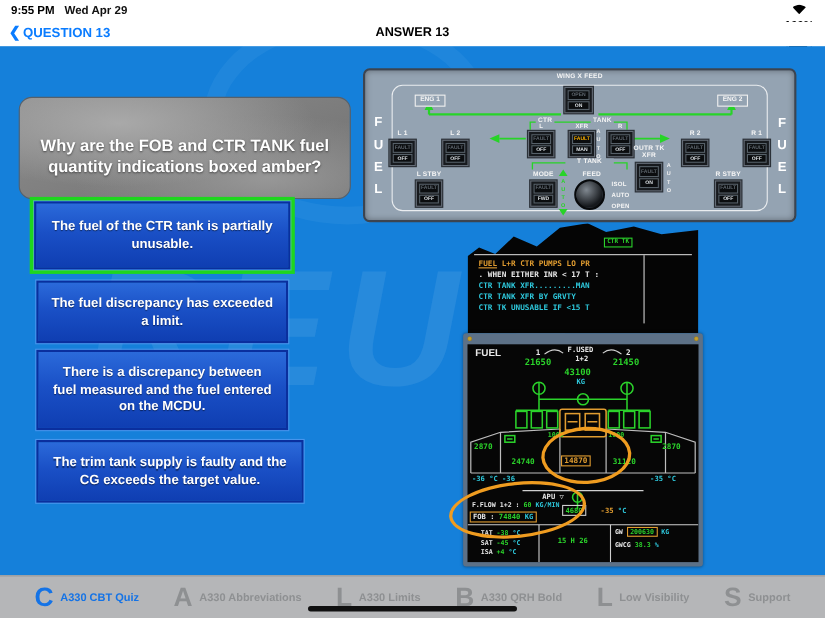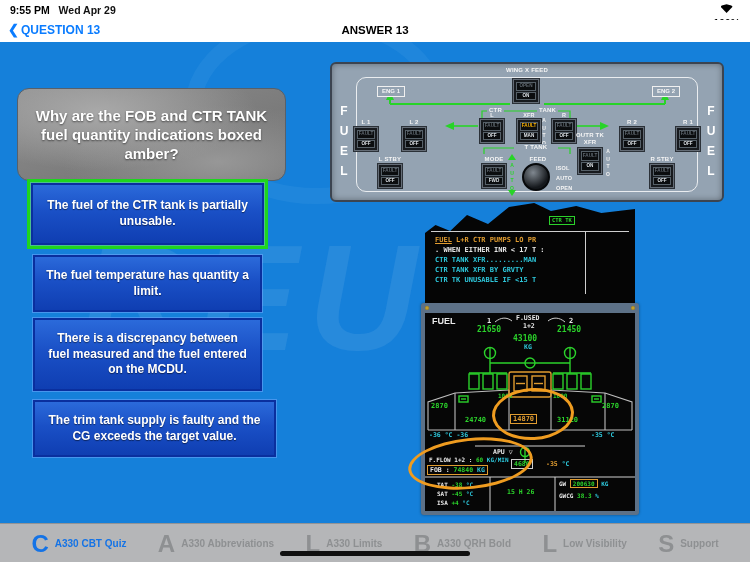--- a/index.html
+++ b/index.html
@@ -16,23 +16,23 @@
   
   .nav-bar{position:absolute;top:20px;left:0;width:750px;height:22px;background:#fff;}
   .back-btn{position:absolute;left:8px;top:2px;color:#0a7cff;font-size:12px;font-weight:600;display:flex;align-items:center;gap:2px;cursor:pointer;}
   .back-btn .chev{font-size:13px;font-weight:700;}
   .nav-title{position:absolute;left:0;right:0;top:4px;text-align:center;font-size:11.5px;font-weight:700;color:#000;}
   
   .content{position:absolute;top:42px;left:0;width:750px;height:481px;background:#1580da;overflow:hidden;}
   .watermark{position:absolute;left:80px;top:170px;font-size:150px;font-weight:700;font-style:italic;letter-spacing:10px;color:rgba(205,228,250,0.10);pointer-events:none;}
   .wm-ring{position:absolute;left:185px;top:-30px;width:230px;height:160px;border:16px solid rgba(210,232,252,0.06);border-radius:50%;pointer-events:none;}
   
-  .q-box{position:absolute;left:17px;top:46px;width:269px;height:93px;border-radius:12px;
+  .q-box{position:absolute;left:17px;top:46px;width:302px;height:93px;border-radius:12px;
     background:radial-gradient(ellipse at 30% 25%,#a9a9a9,rgba(0,0,0,0) 60%),radial-gradient(ellipse at 75% 80%,#979797,rgba(0,0,0,0) 55%),linear-gradient(160deg,#8e8e8e,#6f6f6f);
-    border:1px solid #57606a;display:flex;align-items:center;justify-content:center;padding:5px 12px;box-sizing:border-box;}
+    border:1px solid #57606a;display:flex;align-items:flex-end;justify-content:center;padding:19px 12px;box-sizing:border-box;}
   .q-text{color:#fff;font-size:15px;font-weight:700;text-align:center;line-height:1.28;text-shadow:0 1px 2px rgba(0,0,0,.55);}
   .ans{position:absolute;box-sizing:border-box;border:2px solid #0a2f9e;outline:1px solid rgba(120,170,255,.5);
     background:linear-gradient(180deg,#2b6ada 0%,#1a50c6 45%,#0f3eb2 100%);
     display:flex;align-items:center;justify-content:center;padding:4px 10px;cursor:pointer;}
   .ans .t{color:#fff;font-size:12px;font-weight:700;text-align:center;line-height:1.32;text-shadow:0 1px 1px rgba(0,0,0,.5);}
   .ans.selected{border:2px solid #0a2f9e;box-shadow:0 0 0 4px #1ed61e;}
   .feedback{position:absolute;left:36px;top:413px;width:224px;height:52px;box-sizing:border-box;
     background:linear-gradient(180deg,#23c523,#0e9a0e);border:2px solid #7fe87f;
     display:flex;align-items:center;justify-content:center;}
   .feedback .t{color:#fff;font-size:13px;font-weight:700;text-shadow:0 1px 1px rgba(0,0,0,.45);}
@@ -107,21 +107,21 @@
   <div class="watermark">REUS</div>
 
   <div class="q-box">
     <div class="q-text">Why are the FOB and CTR TANK fuel quantity indications boxed amber?</div>
   </div>
 
   <div class="ans selected" style="left:31px;top:141px;width:233px;height:62px;">
     <div class="t">The fuel of the CTR tank is partially unusable.</div>
   </div>
   <div class="ans" style="left:33px;top:213px;width:229px;height:57px;">
-    <div class="t">The fuel temperature has quantity a limit.</div>
+    <div class="t">The fuel discrepancy has exceeded a limit.</div>
   </div>
   <div class="ans" style="left:33px;top:276px;width:229px;height:73px;">
     <div class="t">There is a discrepancy between fuel measured and the fuel entered on the MCDU.</div>
   </div>
   <div class="ans" style="left:33px;top:358px;width:243px;height:57px;">
     <div class="t">The trim tank supply is faulty and the CG exceeds the target value.</div>
   </div>
 
   <div class="panel">
     <div class="panel-frame"></div>

